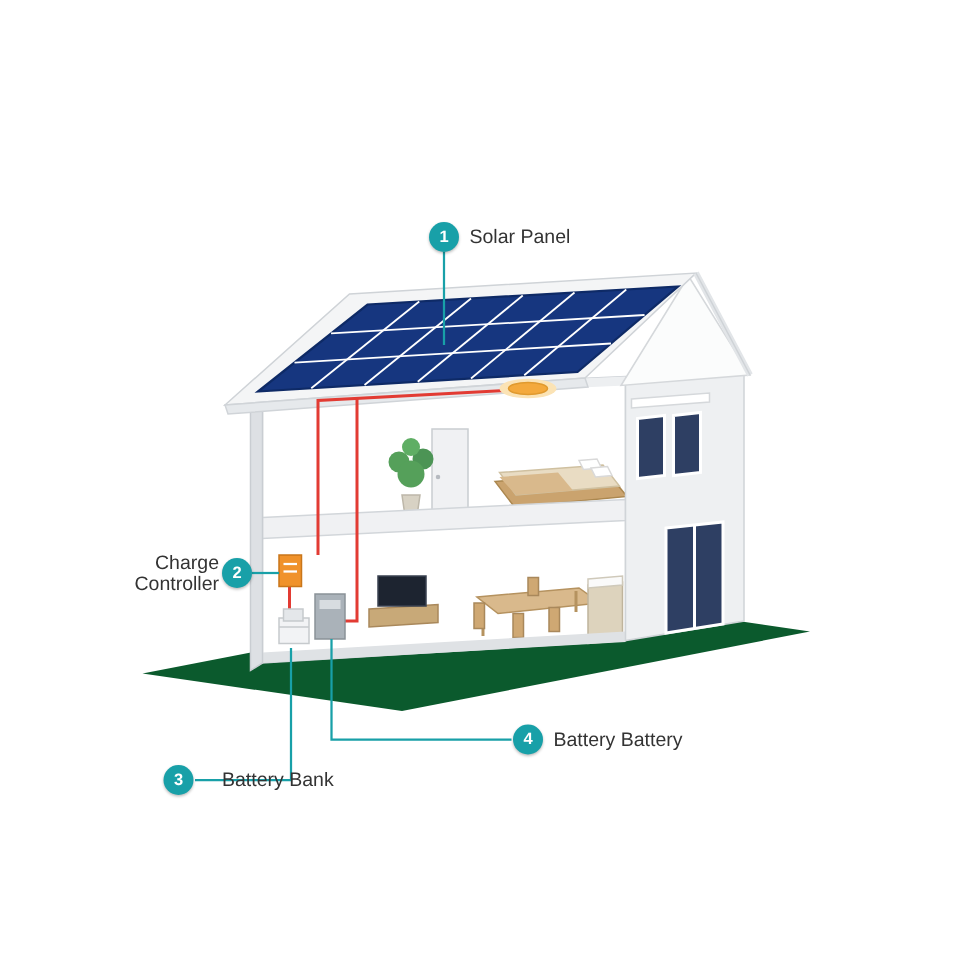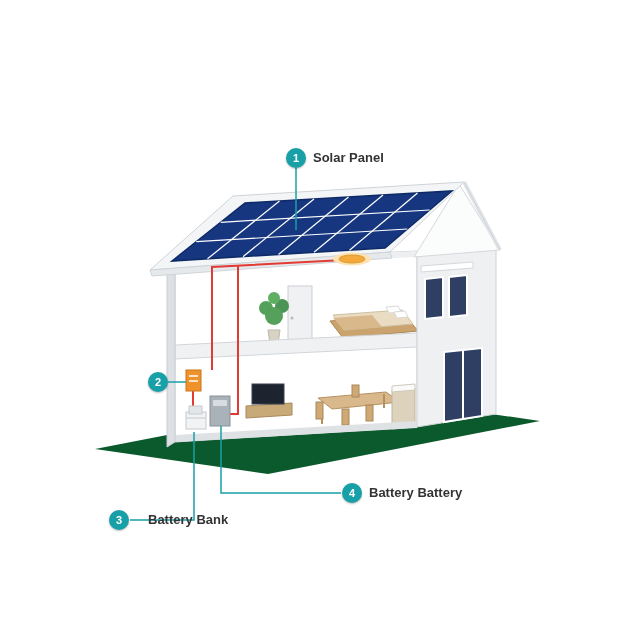--- a/index.html
+++ b/index.html
@@ -9,21 +9,21 @@
   }
   .diagram-svg{position:absolute;left:0;top:0;}
   .badge{
     position:absolute;width:20px;height:20px;border-radius:50%;
     background:#18a0a8;color:#ffffff;font-size:11px;font-weight:bold;
     display:flex;align-items:center;justify-content:center;
     box-shadow:0 1px 2px rgba(0,0,0,.28);
     z-index:3;
   }
   .lbl{
-    position:absolute;font-size:13px;font-weight:bold;color:#333333;
+    position:absolute;font-size:13px;font-weight:normal;color:#333333;
     line-height:14px;white-space:nowrap;z-index:3;
   }
   .lbl.wrap{white-space:normal;text-align:right;width:64px;}
 </style>
 </head>
 <body>
 
 <div class="canvas">
 
   <svg class="diagram-svg" width="640" height="640" viewBox="0 0 640 640">
@@ -154,20 +154,21 @@
       <line x1="296" y1="168" x2="296" y2="230"></line>
       <line x1="168" y1="382" x2="186" y2="382"></line>
       <polyline points="194,432 194,520 130,520"></polyline>
       <polyline points="221,426 221,493 341,493"></polyline>
     </g>
   </svg>
 
   <div class="badge" style="left:286px;top:148px;">1</div>
   <div class="lbl" style="left:313px;top:151px;">Solar Panel</div>
 
+  <div class="lbl wrap" style="left:82px;top:368px;">Charge Controller</div>
   <div class="badge" style="left:148px;top:372px;">2</div>
 
   <div class="badge" style="left:109px;top:510px;">3</div>
   <div class="lbl" style="left:136px;top:513px;padding-left:12px;">Battery Bank</div>
 
   <div class="badge" style="left:342px;top:483px;">4</div>
   <div class="lbl" style="left:369px;top:486px;">Battery Battery</div>
 
 </div>
 

